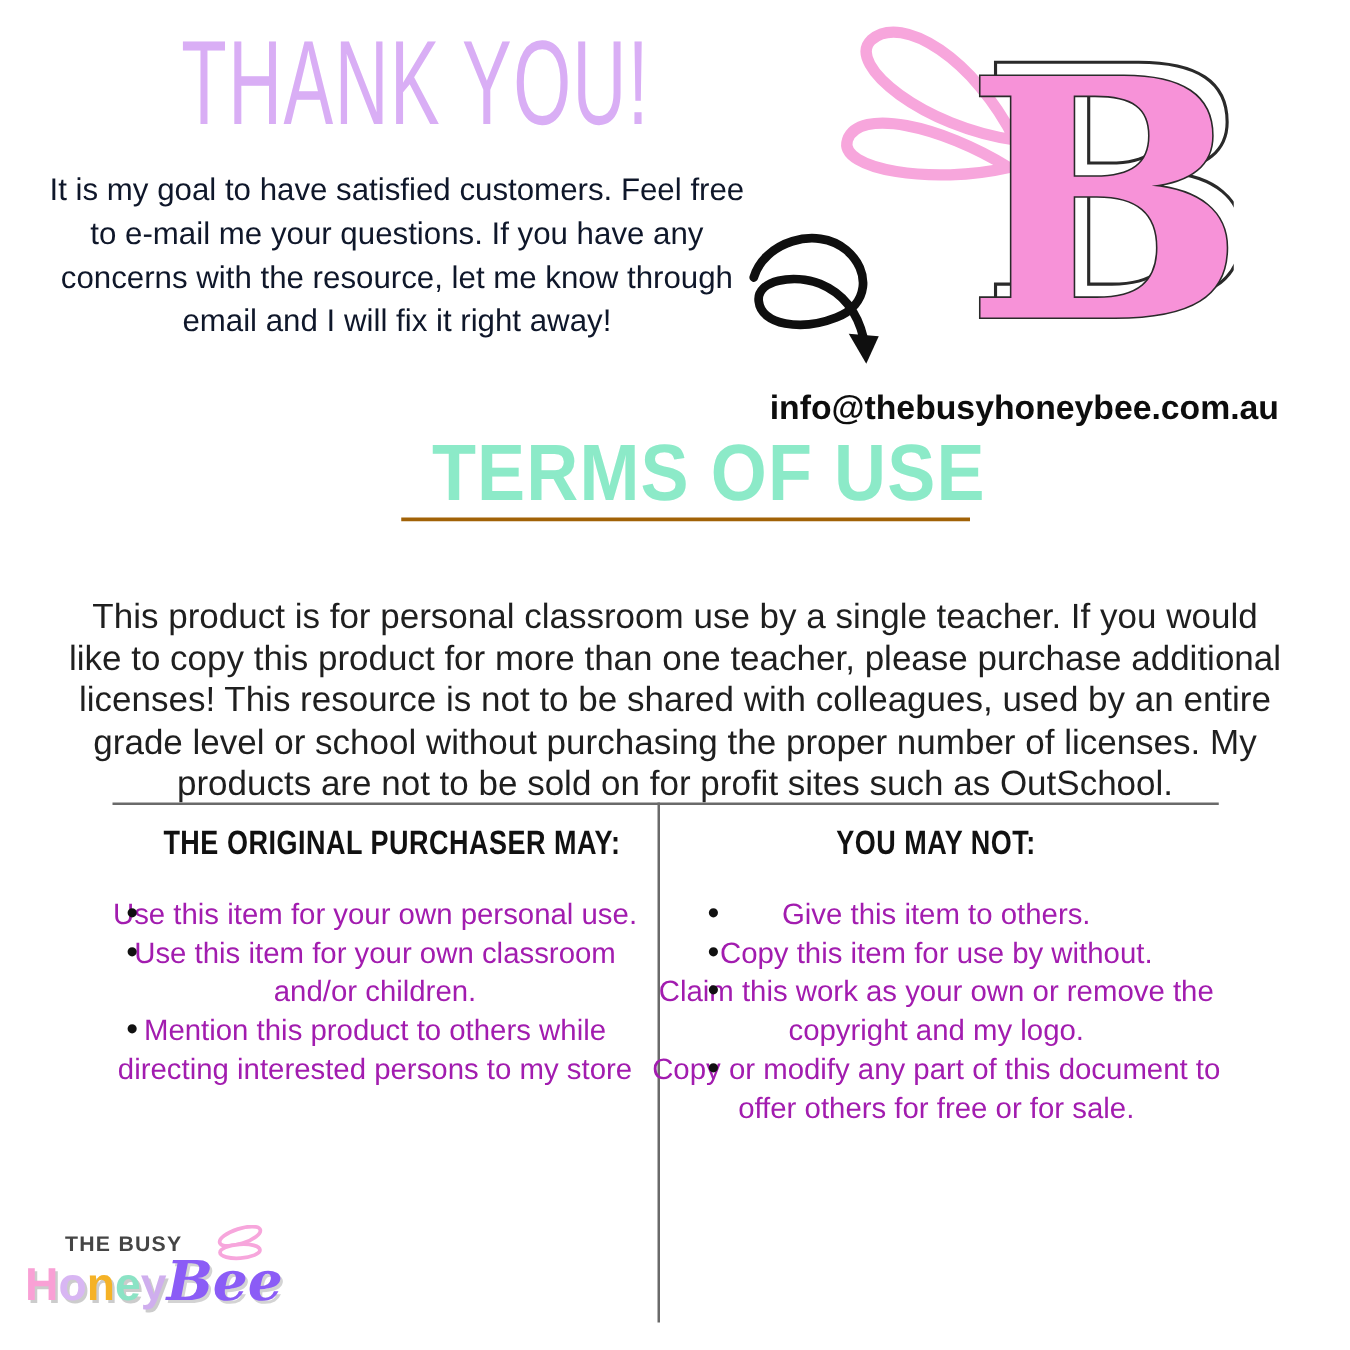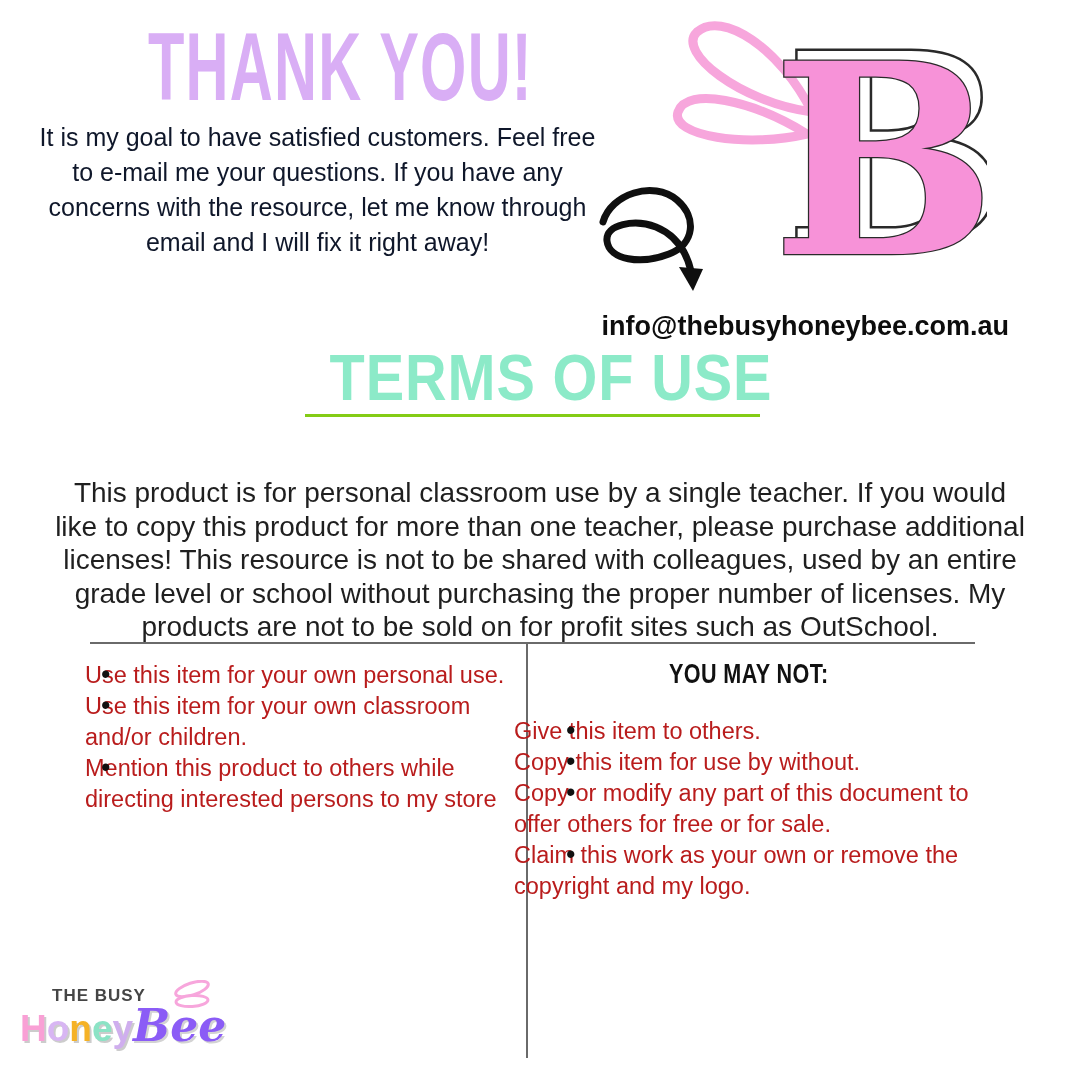--- a/index.html
+++ b/index.html
@@ -1,51 +1,51 @@
 <!DOCTYPE html>
 <html><head>
 <meta charset="utf-8">
 <style>
   html,body { margin:0; padding:0; background:#ffffff; }
   body { width:1080px; height:1080px; font-family:"Liberation Sans", sans-serif; }
   .page { position:relative; width:1080px; height:1080px; background:#ffffff; overflow:hidden; }
 
   
   .thanks { position:absolute; left:30px; top:18px; width:575px; text-align:center; }
-  .thanks h1 { margin:0 0 4px; font-size:96px; font-weight:700; line-height:1.02; letter-spacing:2px; }
+  .thanks h1 { margin:0 0 19px; font-size:96px; font-weight:400; line-height:1.02; letter-spacing:2px; }
   .squeeze { display:inline-block; transform:scaleX(0.62); transform-origin:50% 50%; white-space:nowrap; }
   .intro { margin:0 auto; width:560px; font-size:25px; line-height:35px; color:#0f172a; }
 
   
   .arrow { position:absolute; left:595px; top:178px; }
 
   
   .bee-svg { position:absolute; left:652px; top:0px; }
 
-  .email { position:absolute; left:584px; top:311px; width:425px; text-align:right;
+  .email { position:absolute; left:607px; top:311px; width:425px; text-align:center;
            font-size:27px; font-weight:700; color:#0d0d0d; }
 
   
-  .terms-head { position:absolute; left:305px; top:346px; width:455px; text-align:center;
-                border-bottom:3px solid #84cc16; padding-bottom:4px; }
+  .terms-head { position:absolute; left:321px; top:346px; width:455px; text-align:center;
+                border-bottom:3px solid #a16207; padding-bottom:4px; }
   .terms-head .squeeze { transform:scaleX(0.9); font-size:64px; font-weight:800; letter-spacing:1px; line-height:1.0; }
 
   .terms-body { position:absolute; left:55px; top:448px; width:970px; text-align:center;
                 font-size:28px; line-height:33.5px; color:#1f1f1f; }
 
   .hline { position:absolute; left:90px; top:642px; width:885px; height:2px; }
   .vline { position:absolute; left:526px; top:642px; width:2px; height:416px; }
 
   .col { position:absolute; top:660px; }
   .col h2 { margin:0 0 26px; text-align:center; font-size:27px; font-weight:800; color:#111; line-height:1.1; }
   .col h2 .squeeze { transform:scaleX(0.8); letter-spacing:0.5px; }
   .col-left  { left:85px;  width:430px; }
   .col-right { left:514px; width:470px; }
   .col ul { list-style:none; margin:0; padding:0; }
-  .col li { position:relative; text-align:left; font-size:23.5px; line-height:31px; color:#b91c1c; }
+  .col li { position:relative; text-align:center; font-size:23.5px; line-height:31px; color:#a21caf; }
   .col li::before { content:"\2022"; position:absolute; top:-1px; font-size:27px; color:#111; }
   .col-left  li::before { left:16px; }
   .col-right li::before { left:52px; }
 
   
   .footer-logo { position:absolute; left:20px; top:986px; width:230px; }
   .brand-top { position:relative; display:block; margin-left:32px; font-size:17px; font-weight:800;
                color:#454545; letter-spacing:1px; }
   .brand-top .mini-wings { position:absolute; left:118px; top:-6px; }
   .brand-word { margin-top:-2px; font-weight:800; font-size:37px; line-height:1; white-space:nowrap; }
@@ -84,34 +84,35 @@
   <div class="terms-head">
     <span class="squeeze" style="color: rgb(140, 234, 200);">TERMS OF USE</span>
   </div>
 
   <p class="terms-body">This product is for personal classroom use by a single teacher. If you would like to copy this product for more than one teacher, please purchase additional licenses! This resource is not to be shared with colleagues, used by an entire grade level or school without purchasing the proper number of licenses. My products are not to be sold on for profit sites such as OutSchool.</p>
 
   <div class="hline" style="background: rgb(106, 106, 106);"></div>
   <div class="vline" style="background: rgb(106, 106, 106);"></div>
 
   <section class="col col-left">
+    <h2><span class="squeeze">THE ORIGINAL PURCHASER MAY:</span></h2>
     <ul>
       <li>Use this item for your own personal use.</li>
       <li>Use this item for your own classroom and/or children.</li>
       <li>Mention this product to others while directing interested persons to my store</li>
     </ul>
   </section>
 
   <section class="col col-right">
     <h2><span class="squeeze">YOU MAY NOT:</span></h2>
     <ul>
       <li>Give this item to others.</li>
       <li>Copy this item for use by without.</li>
+      <li>Claim this work as your own or remove the copyright and my logo.</li>
       <li>Copy or modify any part of this document to offer others for free or for sale.</li>
-      <li>Claim this work as your own or remove the copyright and my logo.</li>
     </ul>
   </section>
 
   <div class="footer-logo">
     <span class="brand-top">
       <span>THE BUSY</span>
       <svg class="mini-wings" width="46" height="30" viewBox="0 0 46 30" aria-hidden="true">
         <ellipse cx="22" cy="9" rx="17" ry="6" fill="#ffffff" stroke="#f7a6dc" stroke-width="3" transform="rotate(-18 22 9)"></ellipse>
         <ellipse cx="22" cy="21" rx="16" ry="5.5" fill="#ffffff" stroke="#f7a6dc" stroke-width="3" transform="rotate(-4 22 21)"></ellipse>
       </svg>

